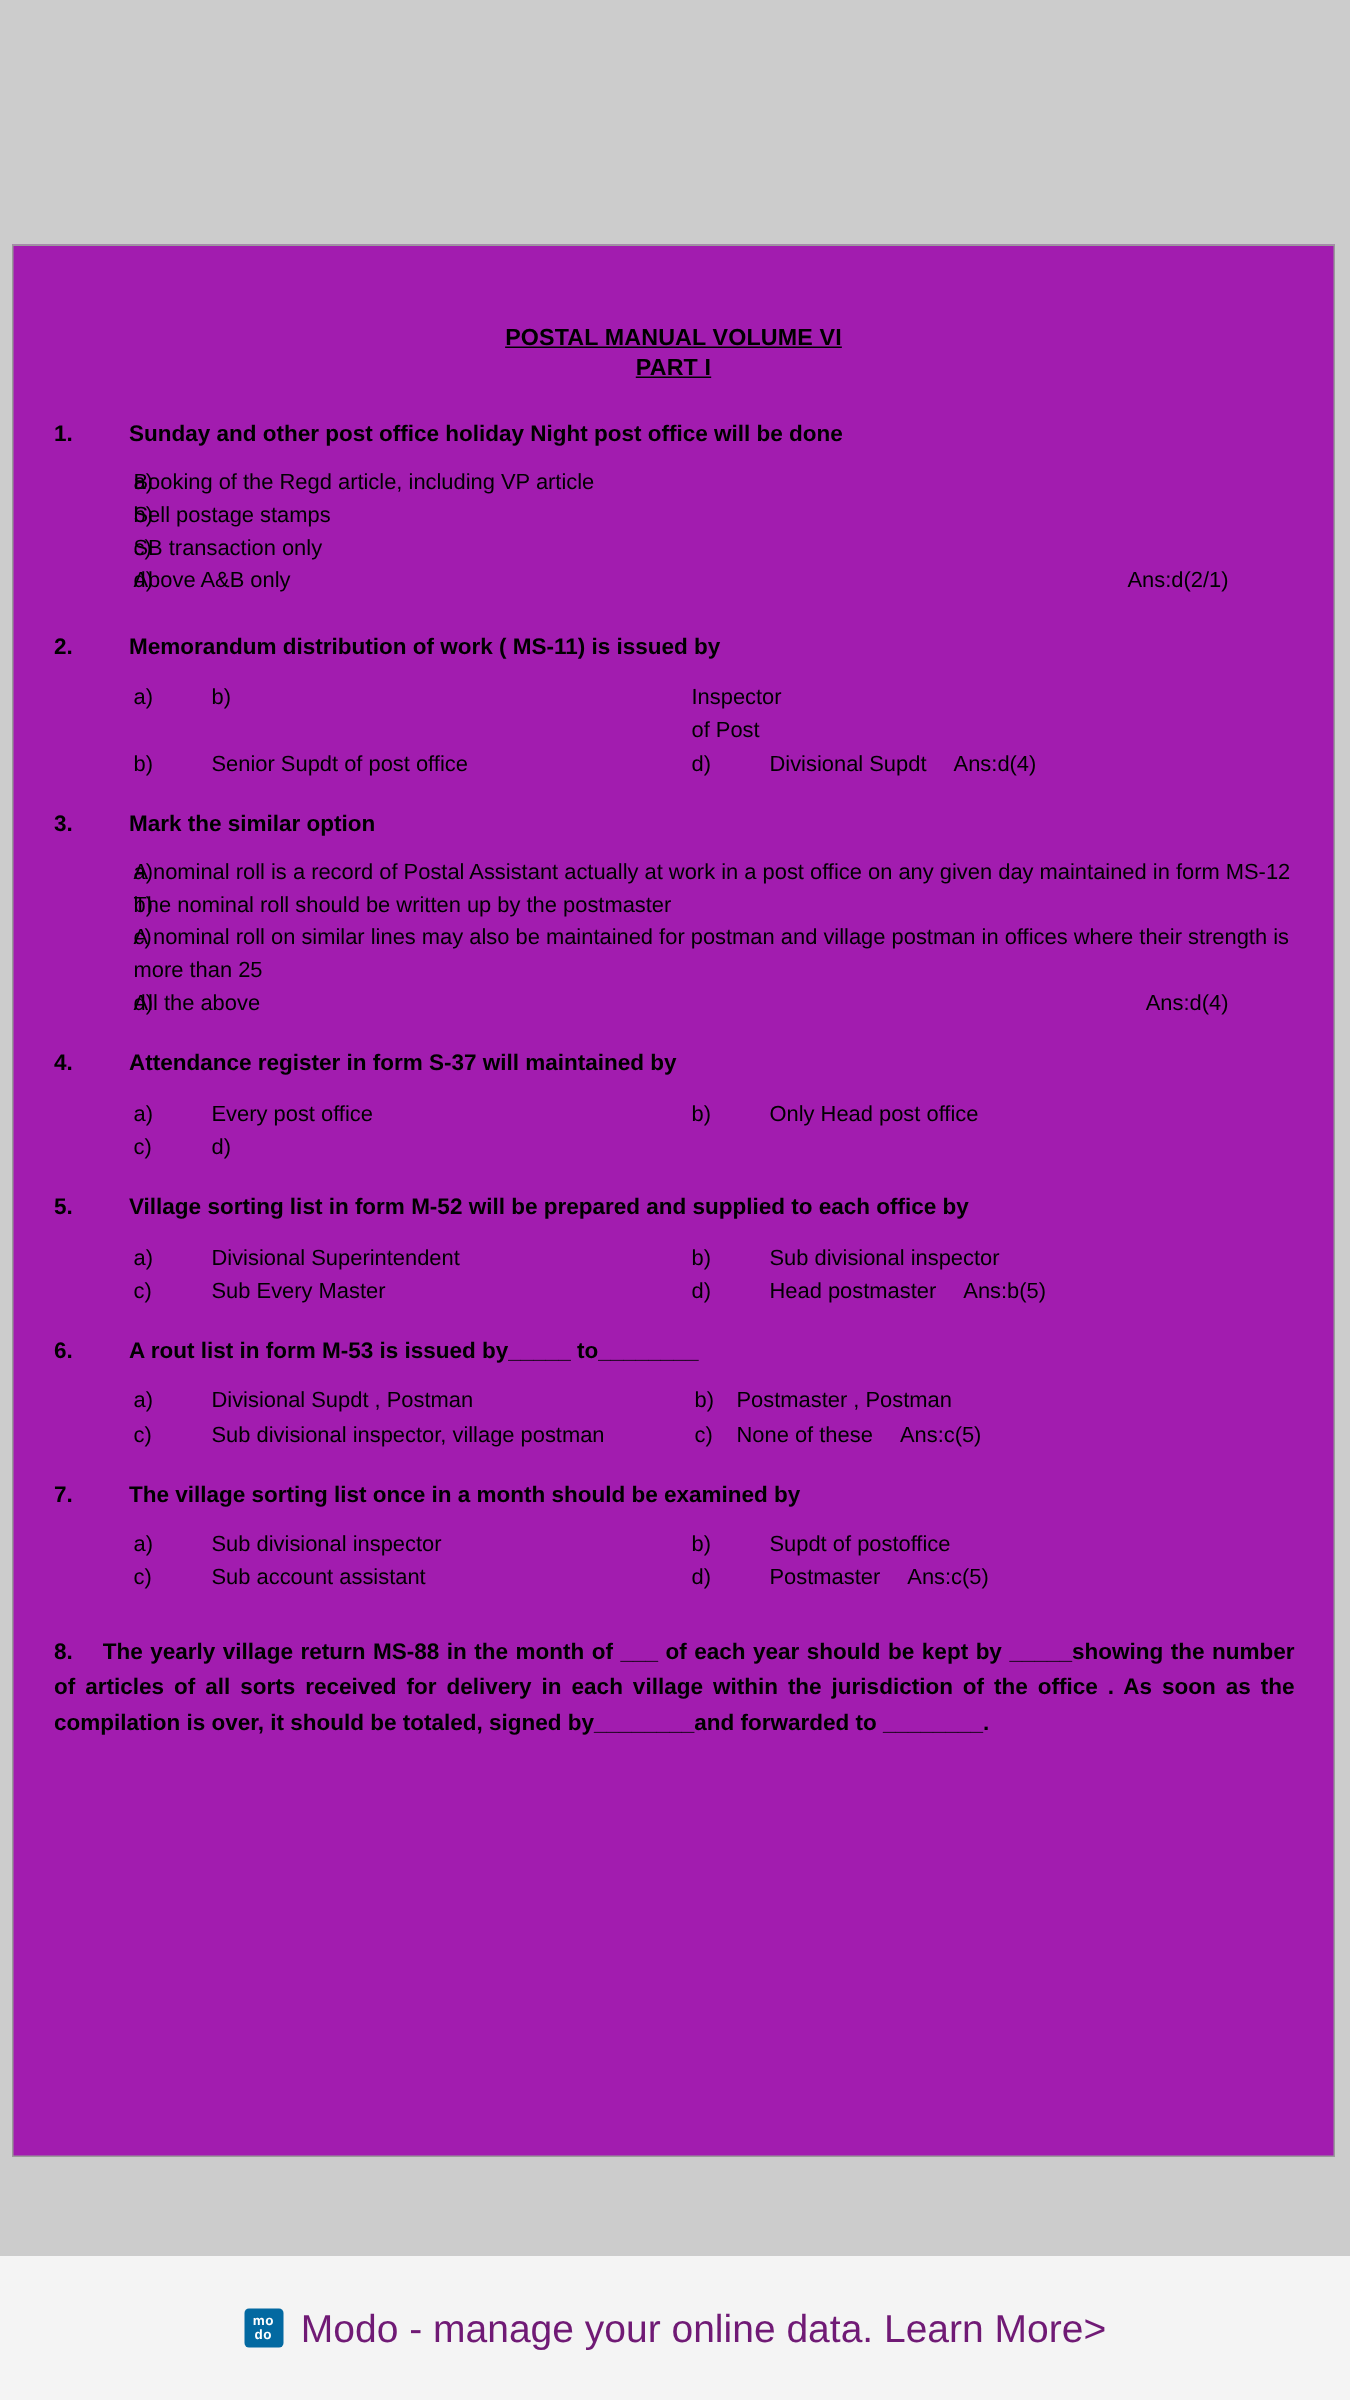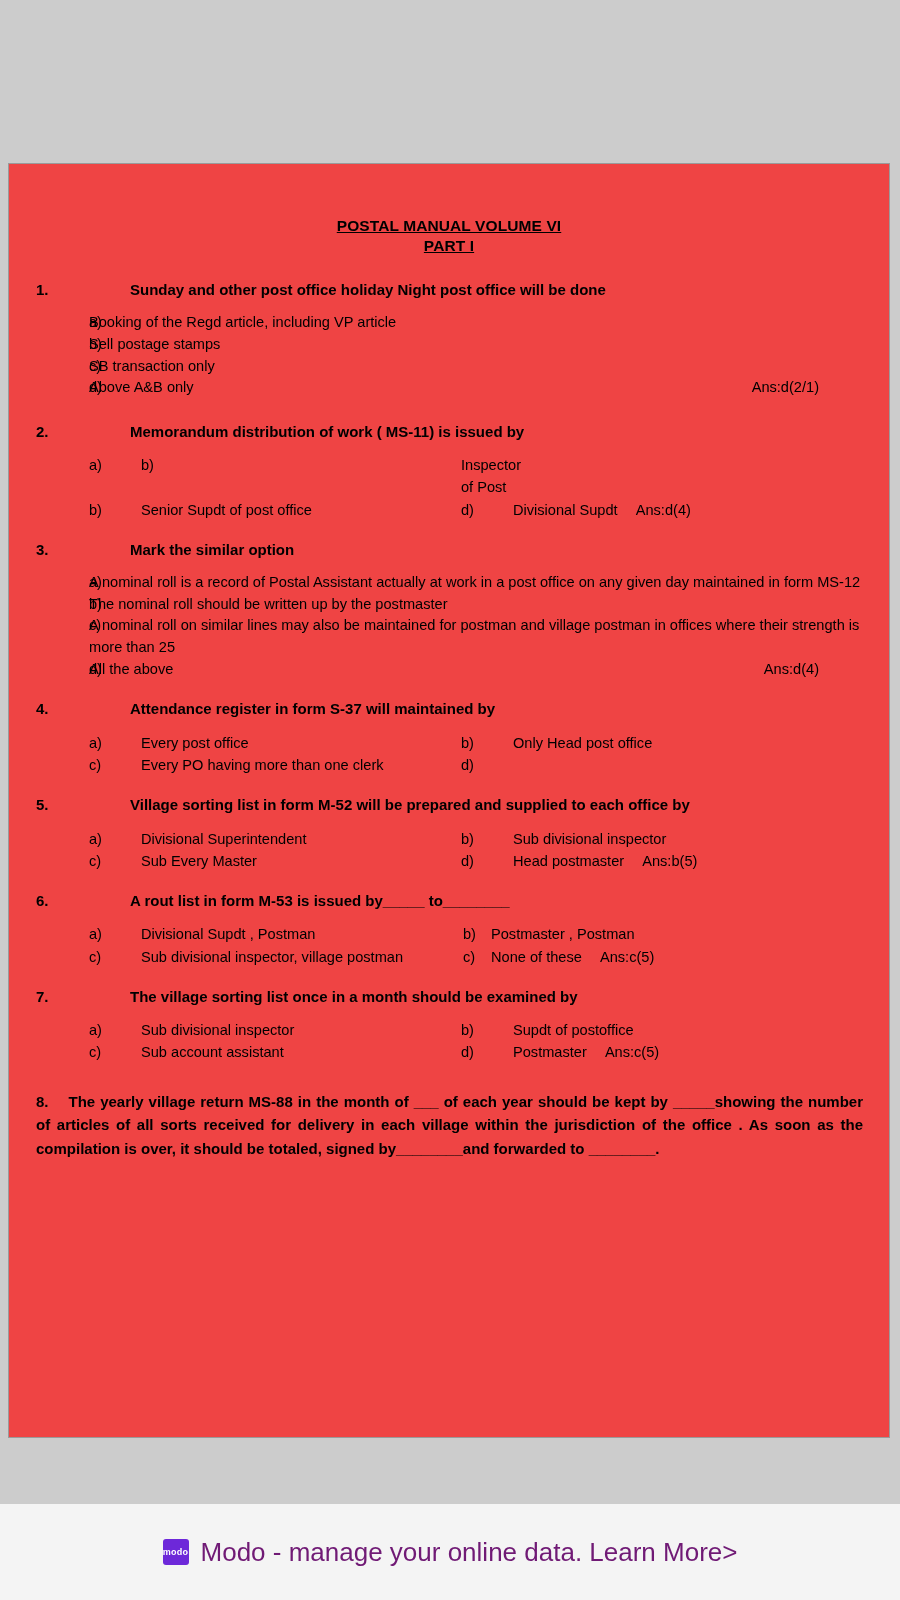--- a/index.html
+++ b/index.html
@@ -30,21 +30,21 @@
     background: #cccccc;
   }
 
   
   .page {
     position: absolute;
     top: 163px;
     left: 8px;
     width: 882px;
     height: 1275px;
-    background: #ef4444;
+    background: #a21caf;
     border: 1px solid #9a9a9a;
     padding: 0 22px;
     color: #000000;
   }
 
   
   .bottom-gutter {
     position: absolute;
     top: 1439px; left: 0;
     width: 900px;
@@ -60,24 +60,24 @@
     height: 96px;
     background: #f4f4f4;
     display: flex;
     align-items: center;
     justify-content: center;
     gap: 12px;
   }
   .ad-logo {
     width: 26px;
     height: 26px;
-    background: #6d28d9;
+    background: #0369a1;
     border-radius: 3px;
     display: flex;
-    flex-direction: row;
+    flex-direction: column;
     align-items: center;
     justify-content: center;
     line-height: 1;
     flex: none;
   }
   .ad-logo span {
     color: #ffffff;
     font-size: 9px;
     font-weight: bold;
     letter-spacing: 0.3px;
@@ -112,21 +112,21 @@
     display: flex;
     font-size: 15px;
     font-weight: bold;
     line-height: 1.3;
   }
   .q-num {
     width: 55px;
     flex: none;
     padding-left: 5px;
   }
-  .q-text { flex: 1; margin-left: 44px; }
+  .q-text { flex: 1; }
 
   .opts { margin-top: 13px; }
 
   
   .opt-row {
     display: flex;
     font-size: 14.6px;
     line-height: 1.48;
     align-items: flex-start;
   }
@@ -273,21 +273,20 @@
         <div class="opt-grid">
           <div class="gcell-pad"></div>
           <div>a)</div>
           <div>Every post office</div>
           <div>b)</div>
           <div>Only Head post office</div>
         </div>
         <div class="opt-grid">
           <div class="gcell-pad"></div>
           <div>c)</div>
-          <div>Every PO having more than one clerk</div>
           <div>d)</div>
         </div>
       </div>
     </div>
 
     <div class="q-block tight">
       <div class="q-head">
         <span class="q-num">5.</span>
         <span class="q-text">Village sorting list in form M-52 will be prepared and supplied to each office by</span>
       </div>

